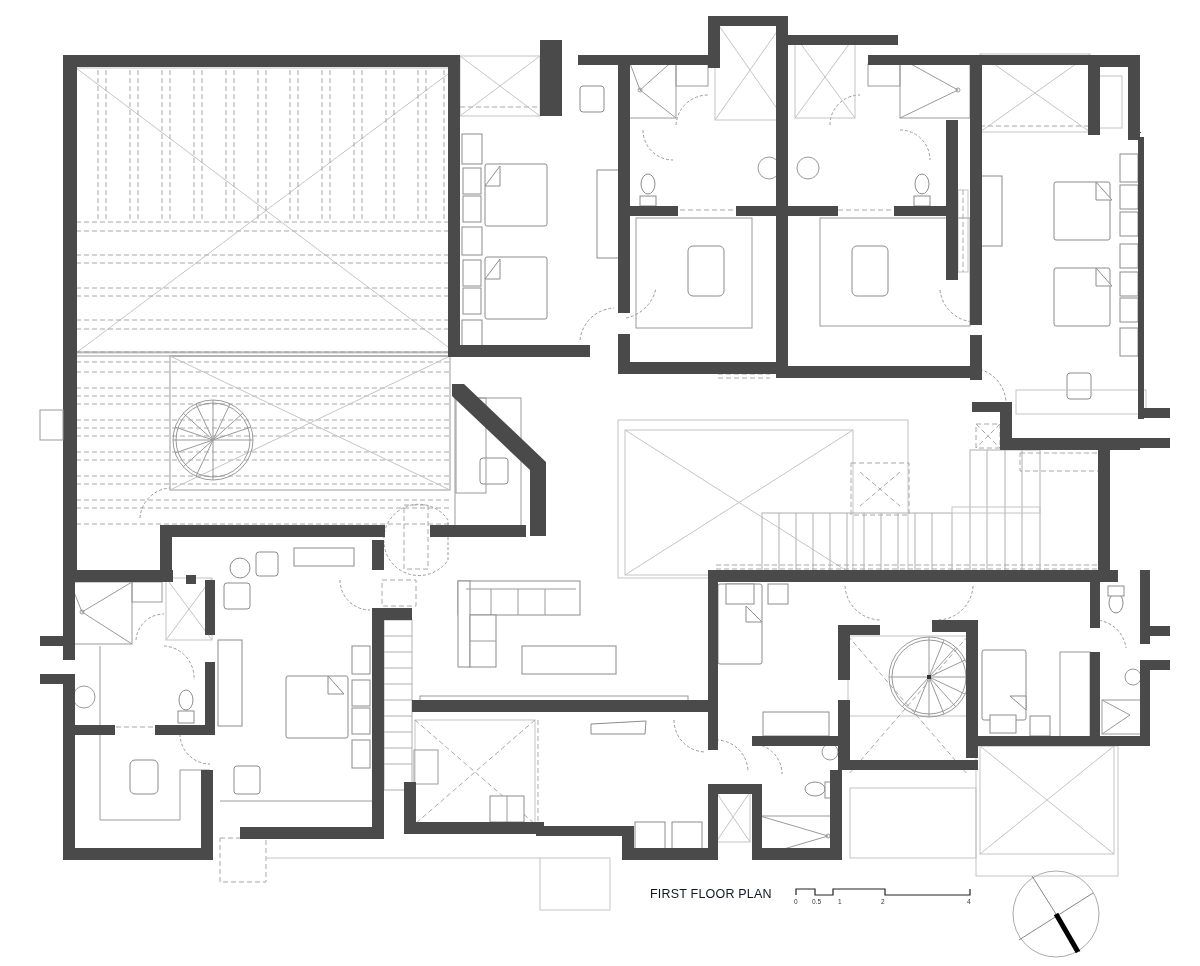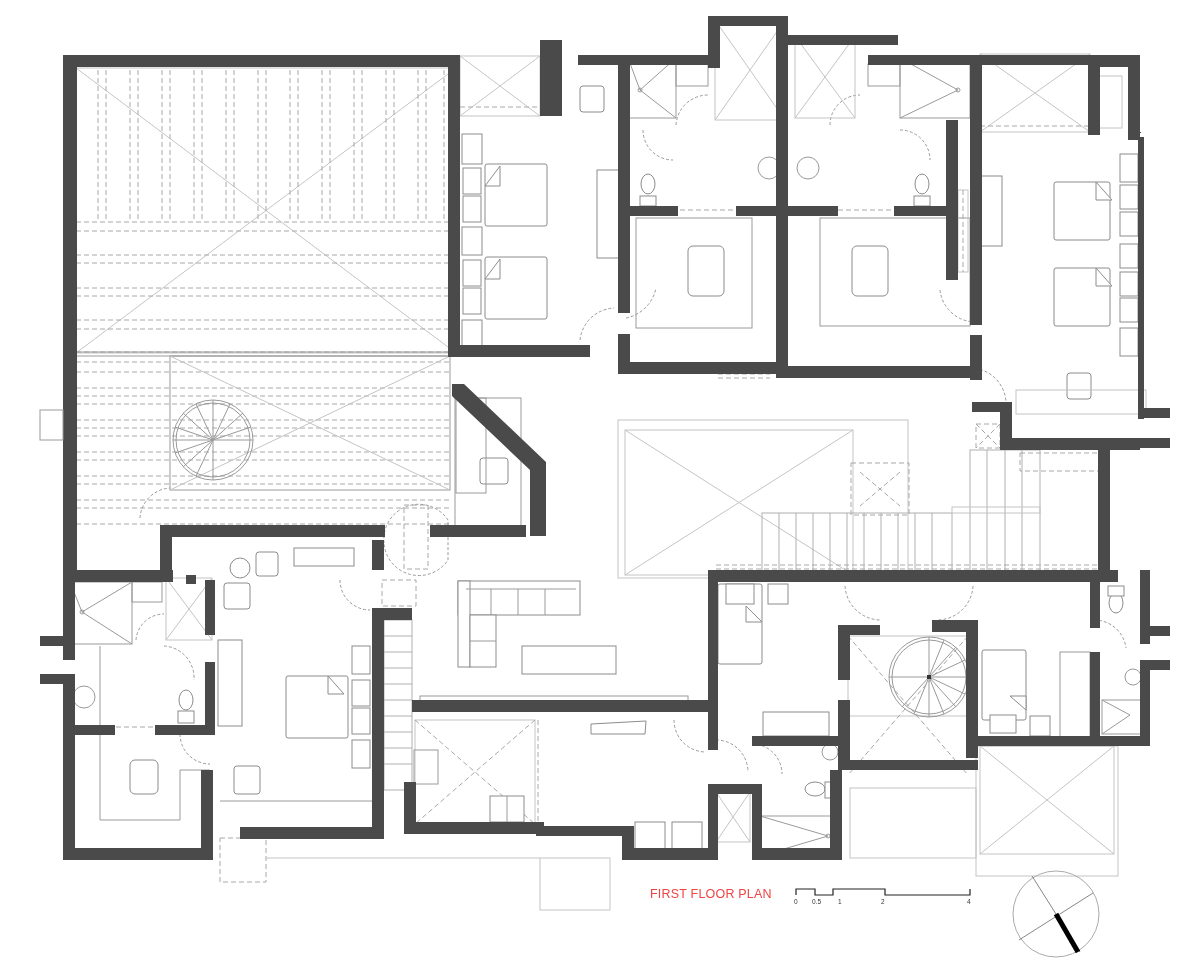--- a/index.html
+++ b/index.html
@@ -5,21 +5,21 @@
     html, body { margin: 0; padding: 0; background: #ffffff; }
     body { width: 1200px; height: 966px; position: relative; overflow: hidden; font-family: "Liberation Sans", sans-serif; }
     #plan { position: absolute; left: 0; top: 0; width: 1200px; height: 966px; }
     .wall { fill: #4a4a4a; }
     .thin { fill: none; stroke: #9a9a9a; stroke-width: 1; }
     .light { fill: none; stroke: #c4c4c4; stroke-width: 1; }
     .dash { fill: none; stroke: #a8a8a8; stroke-width: 1; stroke-dasharray: 5 3; }
     .door { fill: none; stroke: #9a9a9a; stroke-width: 1; stroke-dasharray: 3 2; }
     .furn { fill: #ffffff; stroke: #8c8c8c; stroke-width: 1; }
     .stair { fill: none; stroke: #b0b0b0; stroke-width: 1; }
-    .title { position: absolute; left: 650px; top: 887px; font-size: 12.5px; color: #ef4444; letter-spacing: 0.2px; }
+    .title { position: absolute; left: 650px; top: 887px; font-size: 12.5px; color: #0f172a; letter-spacing: 0.2px; }
     .scale-label { position: absolute; top: 898px; font-size: 6.5px; color: #333; }
   </style>
 </head>
 <body>
 
 <svg id="plan" viewBox="0 0 1200 966" xmlns="http://www.w3.org/2000/svg">
 
   <g>
     <rect class="light" x="76" y="68" width="380" height="285"></rect>
     <line class="light" x1="76" y1="68" x2="456" y2="353"></line>

